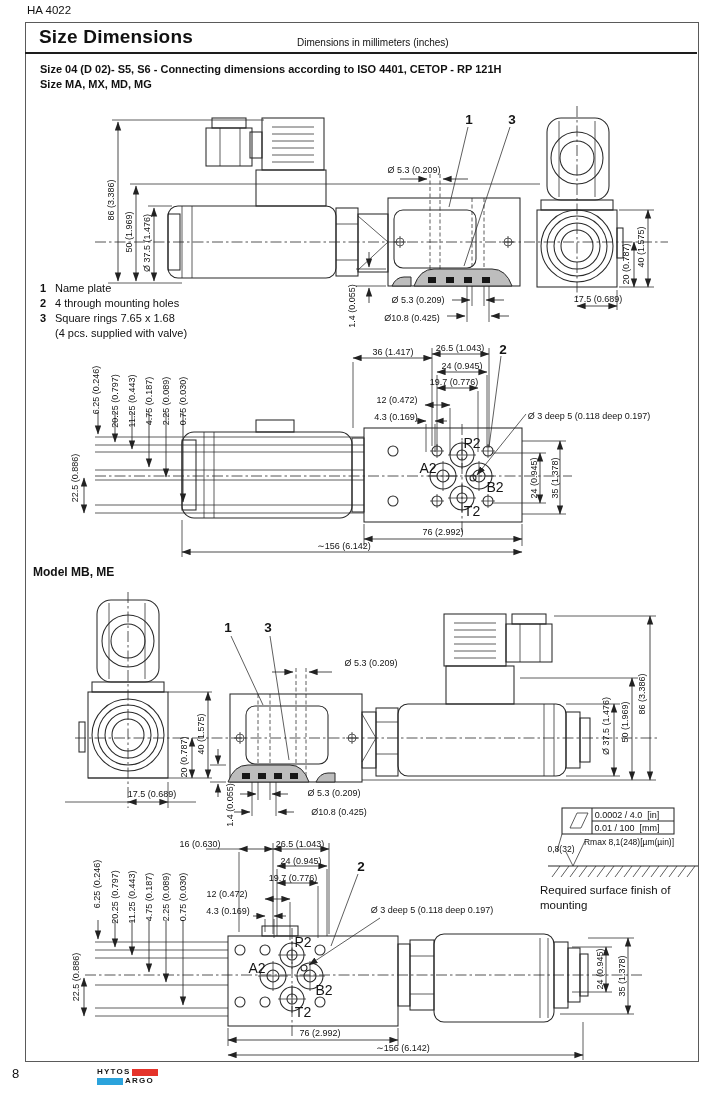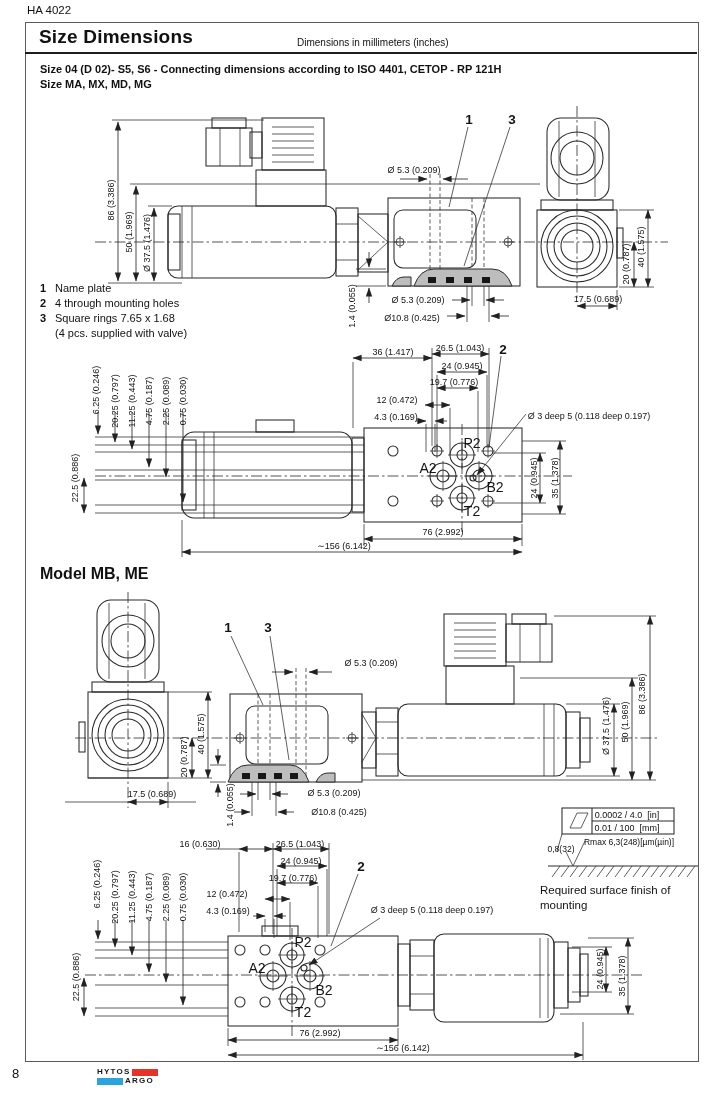--- a/index.html
+++ b/index.html
@@ -335,21 +335,21 @@
   <div class="lbl rot" style="left:75px;top:478px">22.5 (0.886)</div>
   <div class="lbl port" style="left:472px;top:443px">P2</div>
   <div class="lbl port" style="left:428px;top:468px">A2</div>
   <div class="lbl port" style="left:495px;top:487px">B2</div>
   <div class="lbl port" style="left:472px;top:511px">T2</div>
   <div class="lbl rot" style="left:534px;top:478px">24 (0.945)</div>
   <div class="lbl rot" style="left:555px;top:478px">35 (1.378)</div>
   <div class="lbl" style="left:443px;top:532px">76 (2.992)</div>
   <div class="lbl" style="left:344px;top:546px">∼156 (6.142)</div>
 
-  <div class="sec" style="left:40px;top:565px;font-size:16px">Model MB, ME</div>
+  <div class="sec" style="left:33px;top:565px;font-size:12px">Model MB, ME</div>
 
   <div class="lbl co" style="left:228px;top:627px">1</div>
   <div class="lbl co" style="left:268px;top:627px">3</div>
   <div class="lbl" style="left:371px;top:663px">Ø 5.3 (0.209)</div>
   <div class="lbl rot" style="left:642px;top:694px">86 (3.386)</div>
   <div class="lbl rot" style="left:625px;top:722px">50 (1.969)</div>
   <div class="lbl rot" style="left:606px;top:726px">Ø 37.5 (1.476)</div>
   <div class="lbl rot" style="left:201px;top:734px">40 (1.575)</div>
   <div class="lbl rot" style="left:184px;top:757px">20 (0.787)</div>
   <div class="lbl" style="left:152px;top:794px">17.5 (0.689)</div>
@@ -380,21 +380,21 @@
   <div class="lbl" style="left:320px;top:1033px">76 (2.992)</div>
   <div class="lbl" style="left:403px;top:1048px">∼156 (6.142)</div>
 
   <div class="note" style="left:40px;top:282px"><b>1</b><span>Name plate</span></div>
   <div class="note" style="left:40px;top:297px"><b>2</b><span>4 through mounting holes</span></div>
   <div class="note" style="left:40px;top:312px"><b>3</b><span>Square rings 7.65 x 1.68</span></div>
   <div class="note" style="left:55px;top:327px"><span>(4 pcs. supplied with valve)</span></div>
 
   <div class="sf sfb" style="left:627px;top:815px"><span>0.0002 / 4.0</span>&nbsp;&nbsp;<span>[in]</span></div>
   <div class="sf sfb" style="left:627px;top:828px"><span>0.01 / 100</span>&nbsp;&nbsp;<span>[mm]</span></div>
-  <div class="sf" style="left:629px;top:842px">Rmax 6,3(248)[µm(µin)]</div>
+  <div class="sf" style="left:629px;top:842px">Rmax 8,1(248)[µm(µin)]</div>
   <div class="sf" style="left:561px;top:849px">0,8(32)</div>
   <div class="cap" style="left:540px;top:884px">Required surface finish of</div>
   <div class="cap" style="left:540px;top:899px">mounting</div>
 
   <div class="pagenum">8</div>
   <div class="logo">
     <div class="row">
       <span class="t">HYTOS</span>
       <span class="red"></span>
     </div>

